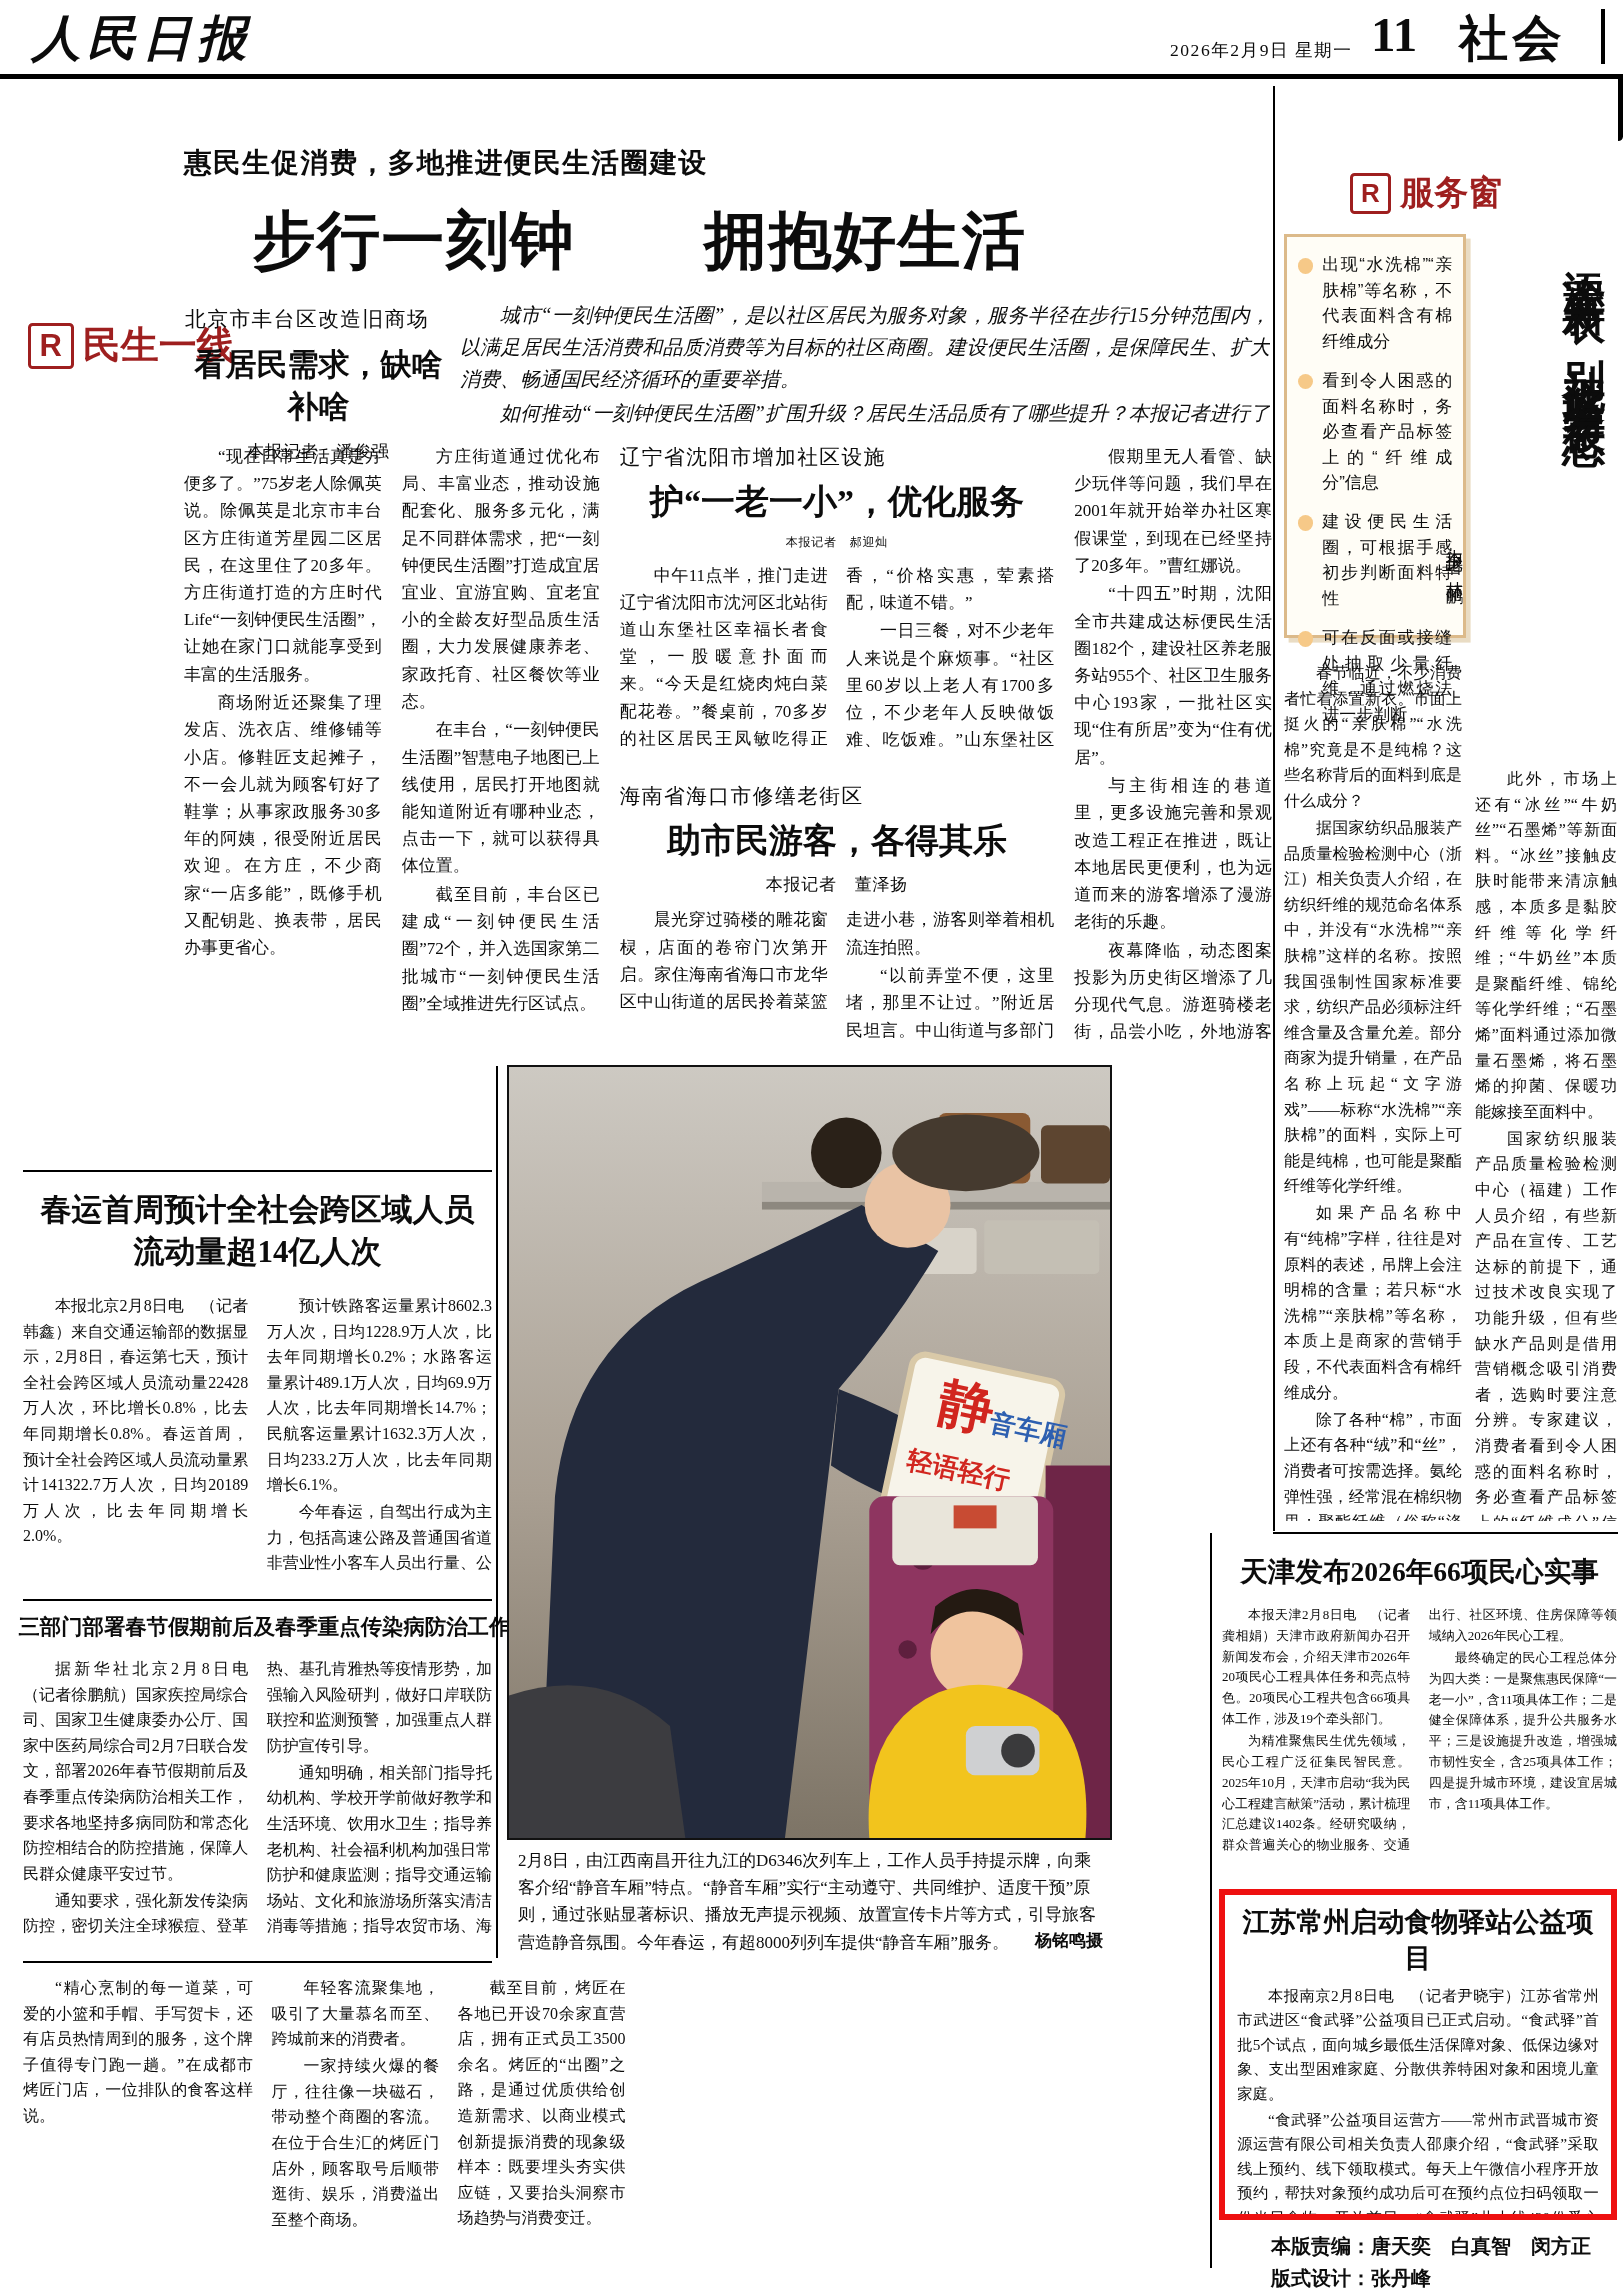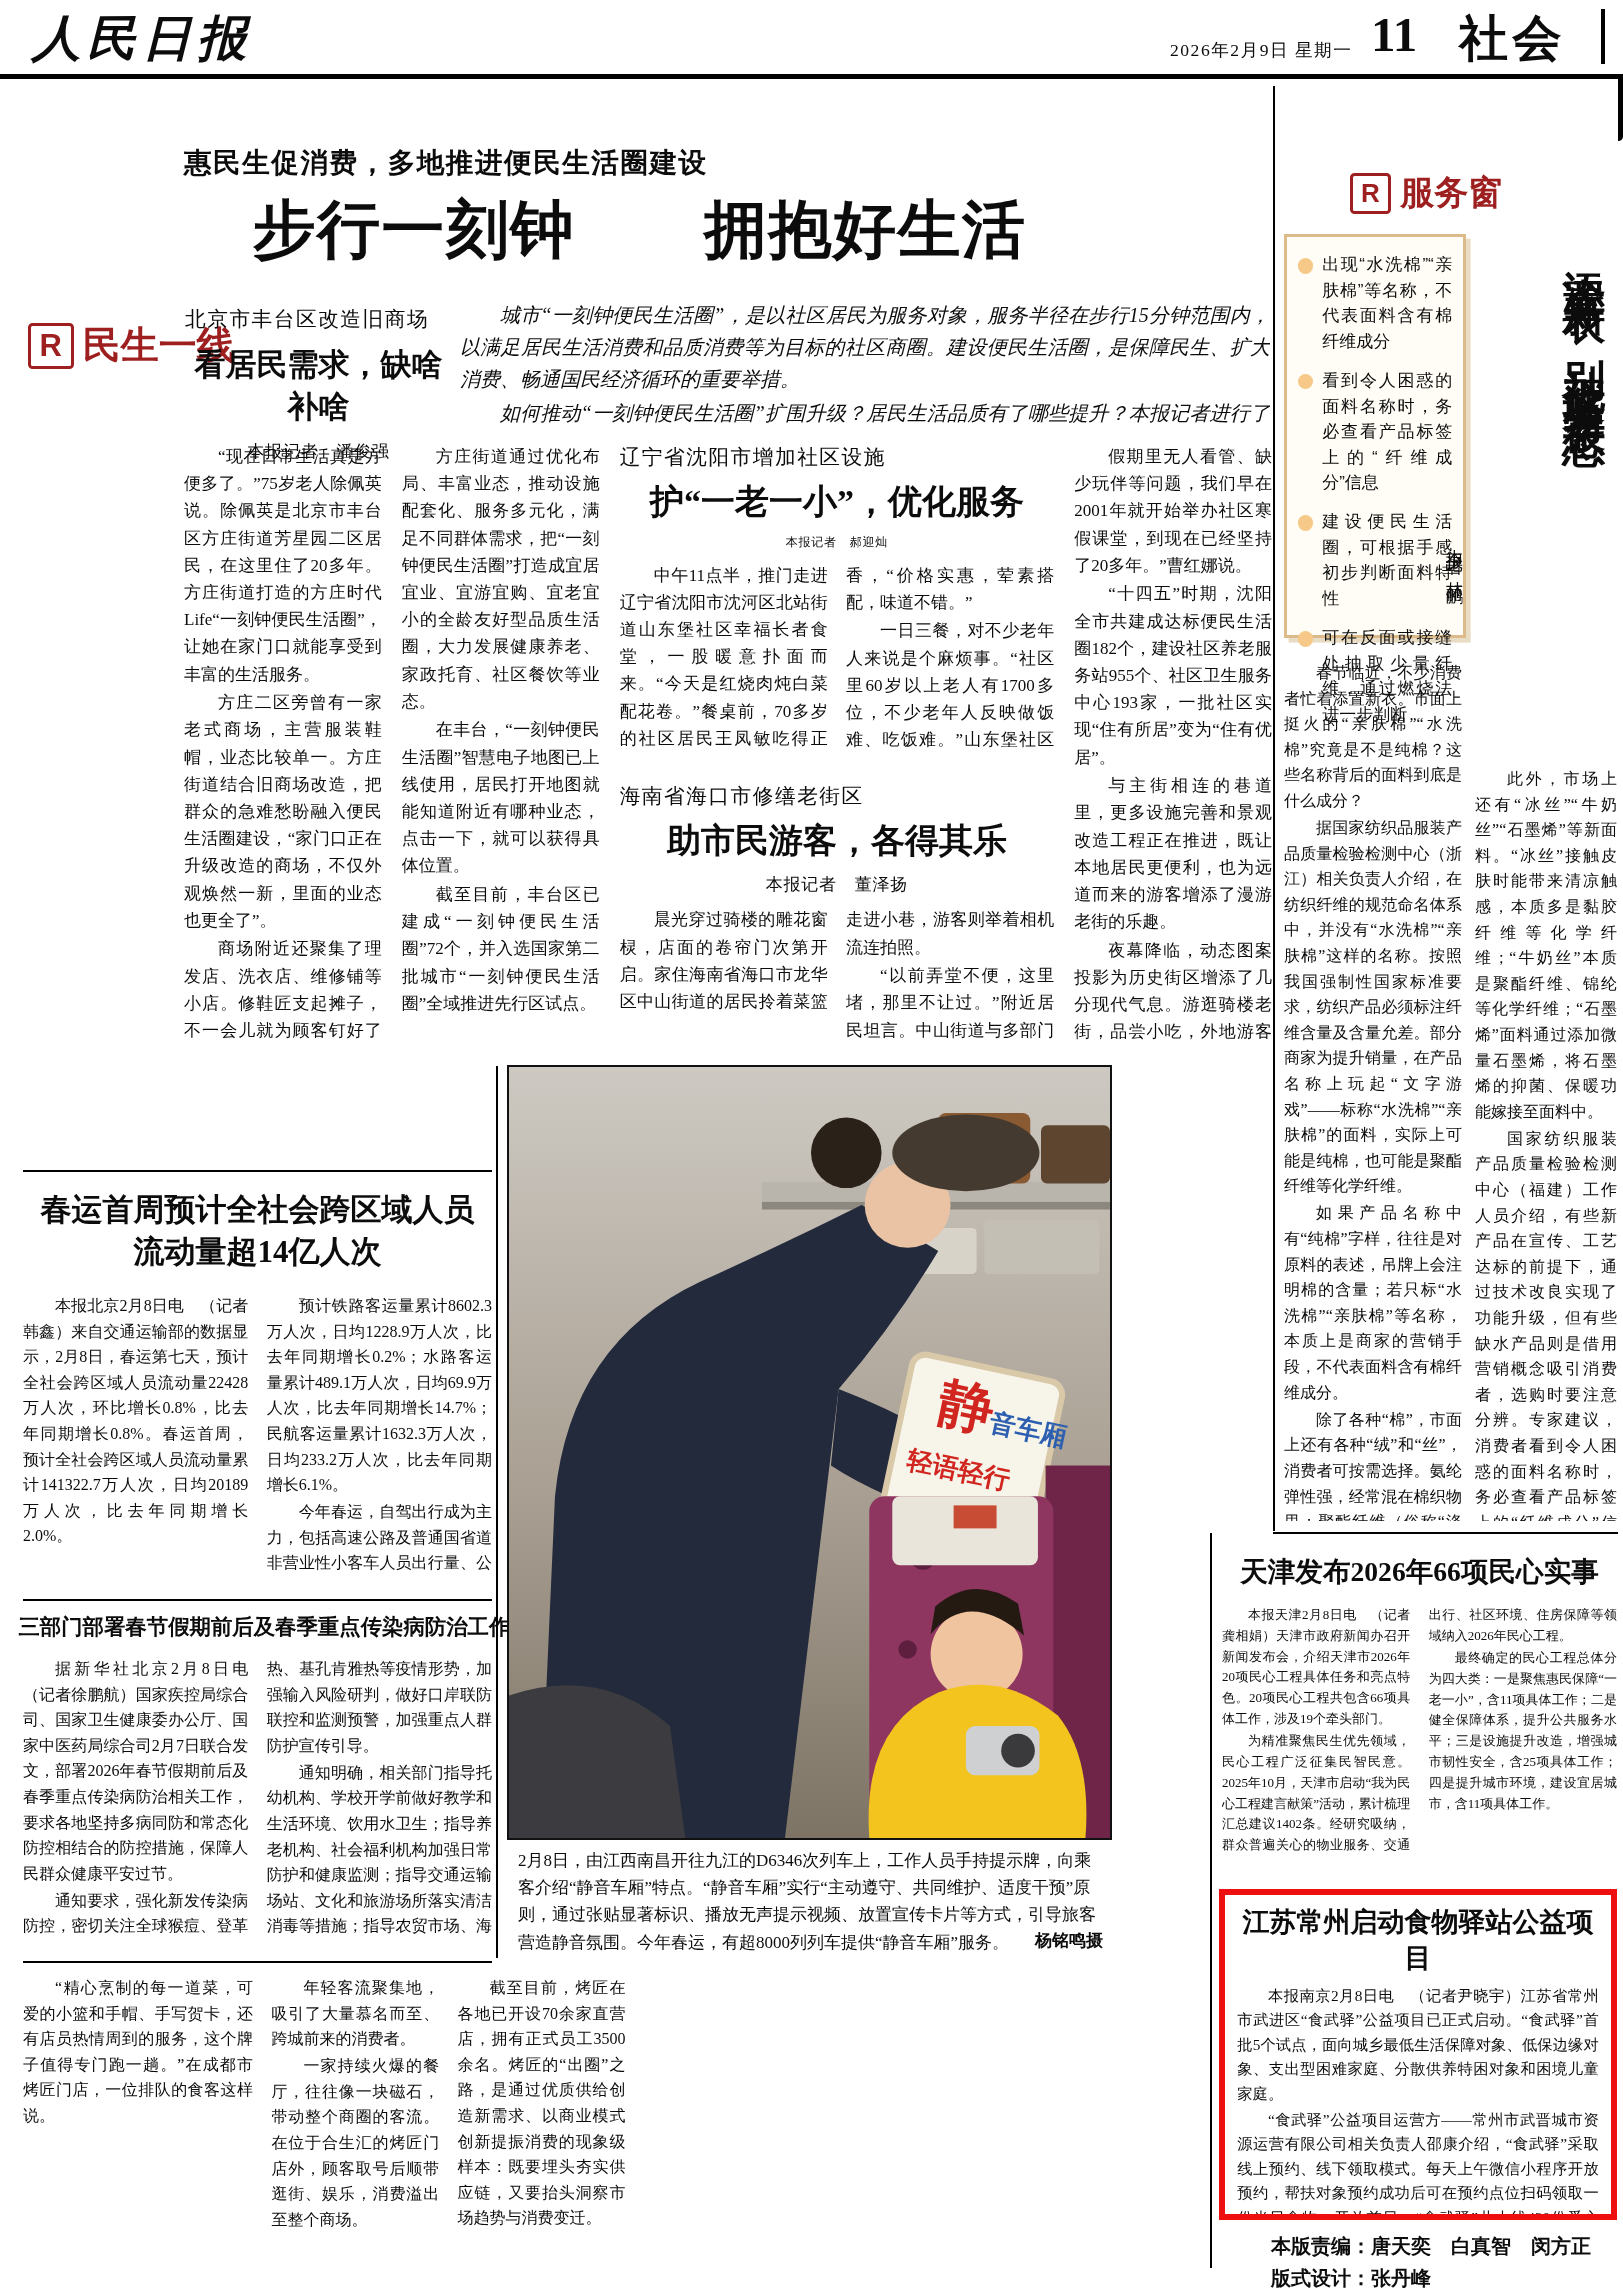--- a/index.html
+++ b/index.html
@@ -29,21 +29,21 @@
 
   <div class="abs" style="left:32px;top:6.1px;font-size:49px;font-weight:900;font-style:italic;letter-spacing:6.1px">人民日报</div>
   <div class="abs" style="left:1170px;top:38px;font-size:17.6px;letter-spacing:1.5px">2026年2月9日  星期一</div>
   <div class="abs" style="left:1371px;top:6.1px;font-size:49px;font-weight:bold">11</div>
   <div class="abs" style="left:1459px;top:6.1px;font-size:49px;font-weight:bold;letter-spacing:4.6px">社会</div>
   <div class="abs rule" style="left:1601px;top:9.2px;width:3.8px;height:55px"></div>
   <div class="abs rule" style="left:0;top:74px;width:1623px;height:5.4px"></div>
   <div class="abs rule" style="left:1618px;top:74px;width:5.4px;height:67px;border-radius:0 0 4.6px 0"></div>
 
   <div class="abs kicker" style="left:184px;top:144px;width:911px;font-size:27.6px;font-weight:bold">惠民生促消费，多地推进便民生活圈建设</div>
-  <div class="abs center sans" style="left:115px;top:187px;width:1049px;font-size:63px;font-weight:900;letter-spacing:1.5px">步行一刻钟　　拥抱好生活</div>
+  <div class="abs center sans" style="left:115px;top:198px;width:1049px;font-size:63px;font-weight:900;letter-spacing:1.5px">步行一刻钟　　拥抱好生活</div>
 
   <div class="abs badge" style="left:27.6px;top:320px;font-size:38px">
     <span class="rlogo" style="width:40px;height:40px;font-size:31px">R</span>
     <span style="color:#9e1f1f">民生一线</span>
   </div>
 
   <div class="abs" style="left:185px;top:305px;width:267px">
     <div class="kicker" style="font-size:20.7px">北京市丰台区改造旧商场</div>
     <div class="center" style="font-size:31px;font-weight:bold;margin-top:10.7px">看居民需求，缺啥补啥</div>
     <div class="byline" style="font-size:17px;margin-top:12.3px">本报记者　潘俊强</div>
@@ -51,21 +51,20 @@
 
   <div class="abs jp clip" style="left:460px;top:299px;width:810px;height:136px;font-size:20px;font-style:italic">
     <p>城市“一刻钟便民生活圈”，是以社区居民为服务对象，服务半径在步行15分钟范围内，以满足居民生活消费和品质消费等为目标的社区商圈。建设便民生活圈，是保障民生、扩大消费、畅通国民经济循环的重要举措。</p>
     <p>如何推动“一刻钟便民生活圈”扩围升级？居民生活品质有了哪些提升？本报记者进行了采访。</p>
 
   </div>
 
   <div class="abs clip" style="left:184px;top:443px;width:1088px;height:604px;display:flex;gap:20px">
     <div class="jp clip" style="width:198px;font-size:17px">
       <p>“现在日常生活真是方便多了。”75岁老人除佩英说。除佩英是北京市丰台区方庄街道芳星园二区居民，在这里住了20多年。方庄街道打造的方庄时代Life“一刻钟便民生活圈”，让她在家门口就能享受到丰富的生活服务。</p>
-      <p>方庄二区旁曾有一家老式商场，主营服装鞋帽，业态比较单一。方庄街道结合旧商场改造，把群众的急难愁盼融入便民生活圈建设，“家门口正在升级改造的商场，不仅外观焕然一新，里面的业态也更全了”。</p>
       <p>商场附近还聚集了理发店、洗衣店、维修铺等小店。修鞋匠支起摊子，不一会儿就为顾客钉好了鞋掌；从事家政服务30多年的阿姨，很受附近居民欢迎。在方庄，不少商家“一店多能”，既修手机又配钥匙、换表带，居民办事更省心。</p>
     </div>
     <div class="jp clip" style="width:198px;font-size:17px">
       <p>方庄街道通过优化布局、丰富业态，推动设施配套化、服务多元化，满足不同群体需求，把“一刻钟便民生活圈”打造成宜居宜业、宜游宜购、宜老宜小的全龄友好型品质生活圈，大力发展健康养老、家政托育、社区餐饮等业态。</p>
       <p>在丰台，“一刻钟便民生活圈”智慧电子地图已上线使用，居民打开地图就能知道附近有哪种业态，点击一下，就可以获得具体位置。</p>
       <p>截至目前，丰台区已建成“一刻钟便民生活圈”72个，并入选国家第二批城市“一刻钟便民生活圈”全域推进先行区试点。</p>
     </div>
     <div style="width:435px">
       <div>
         <div class="kicker" style="font-size:20.7px">辽宁省沈阳市增加社区设施</div>

